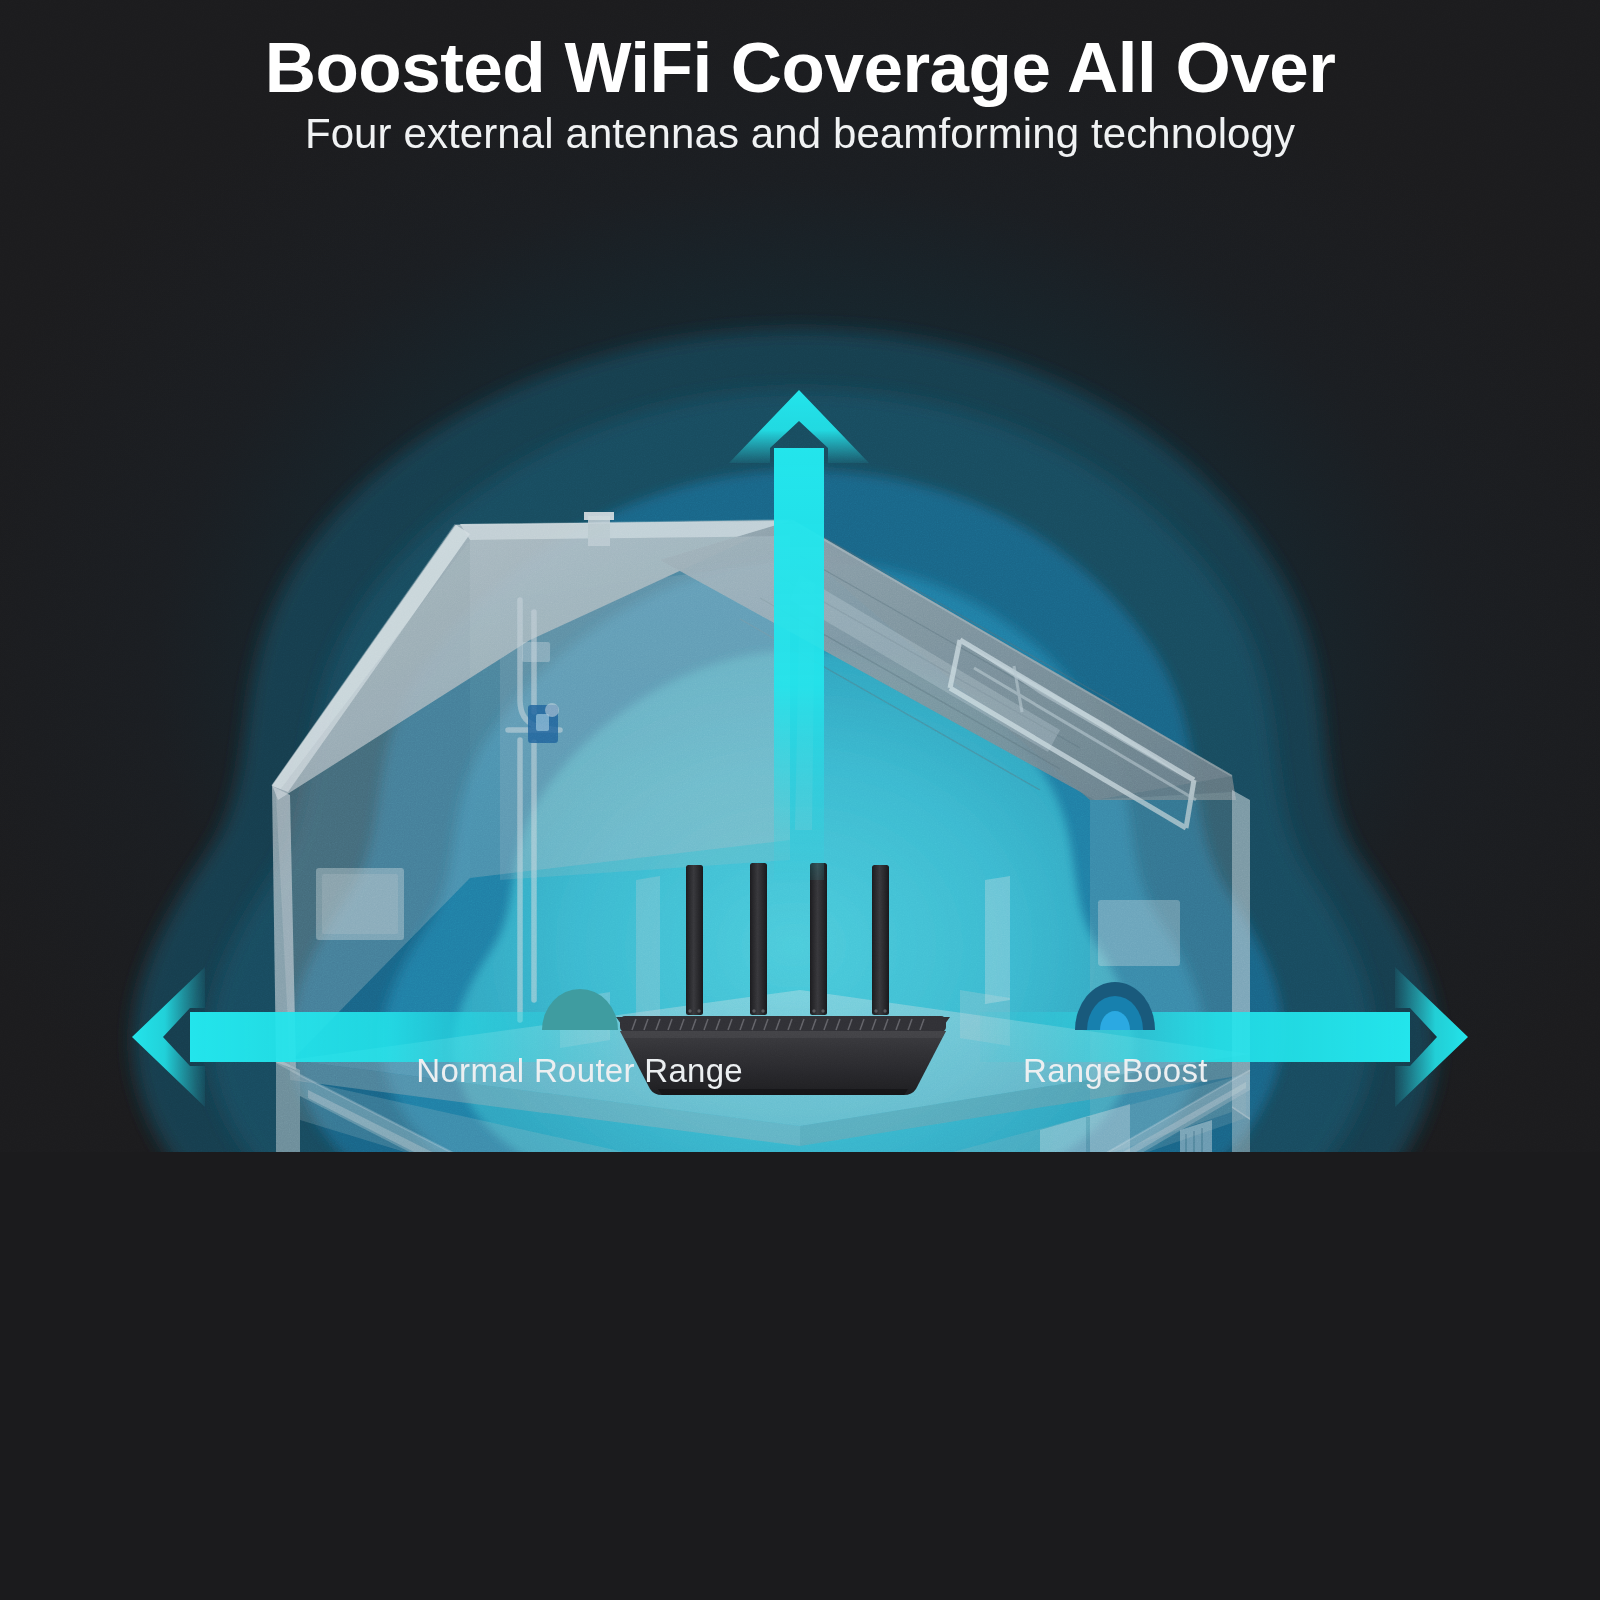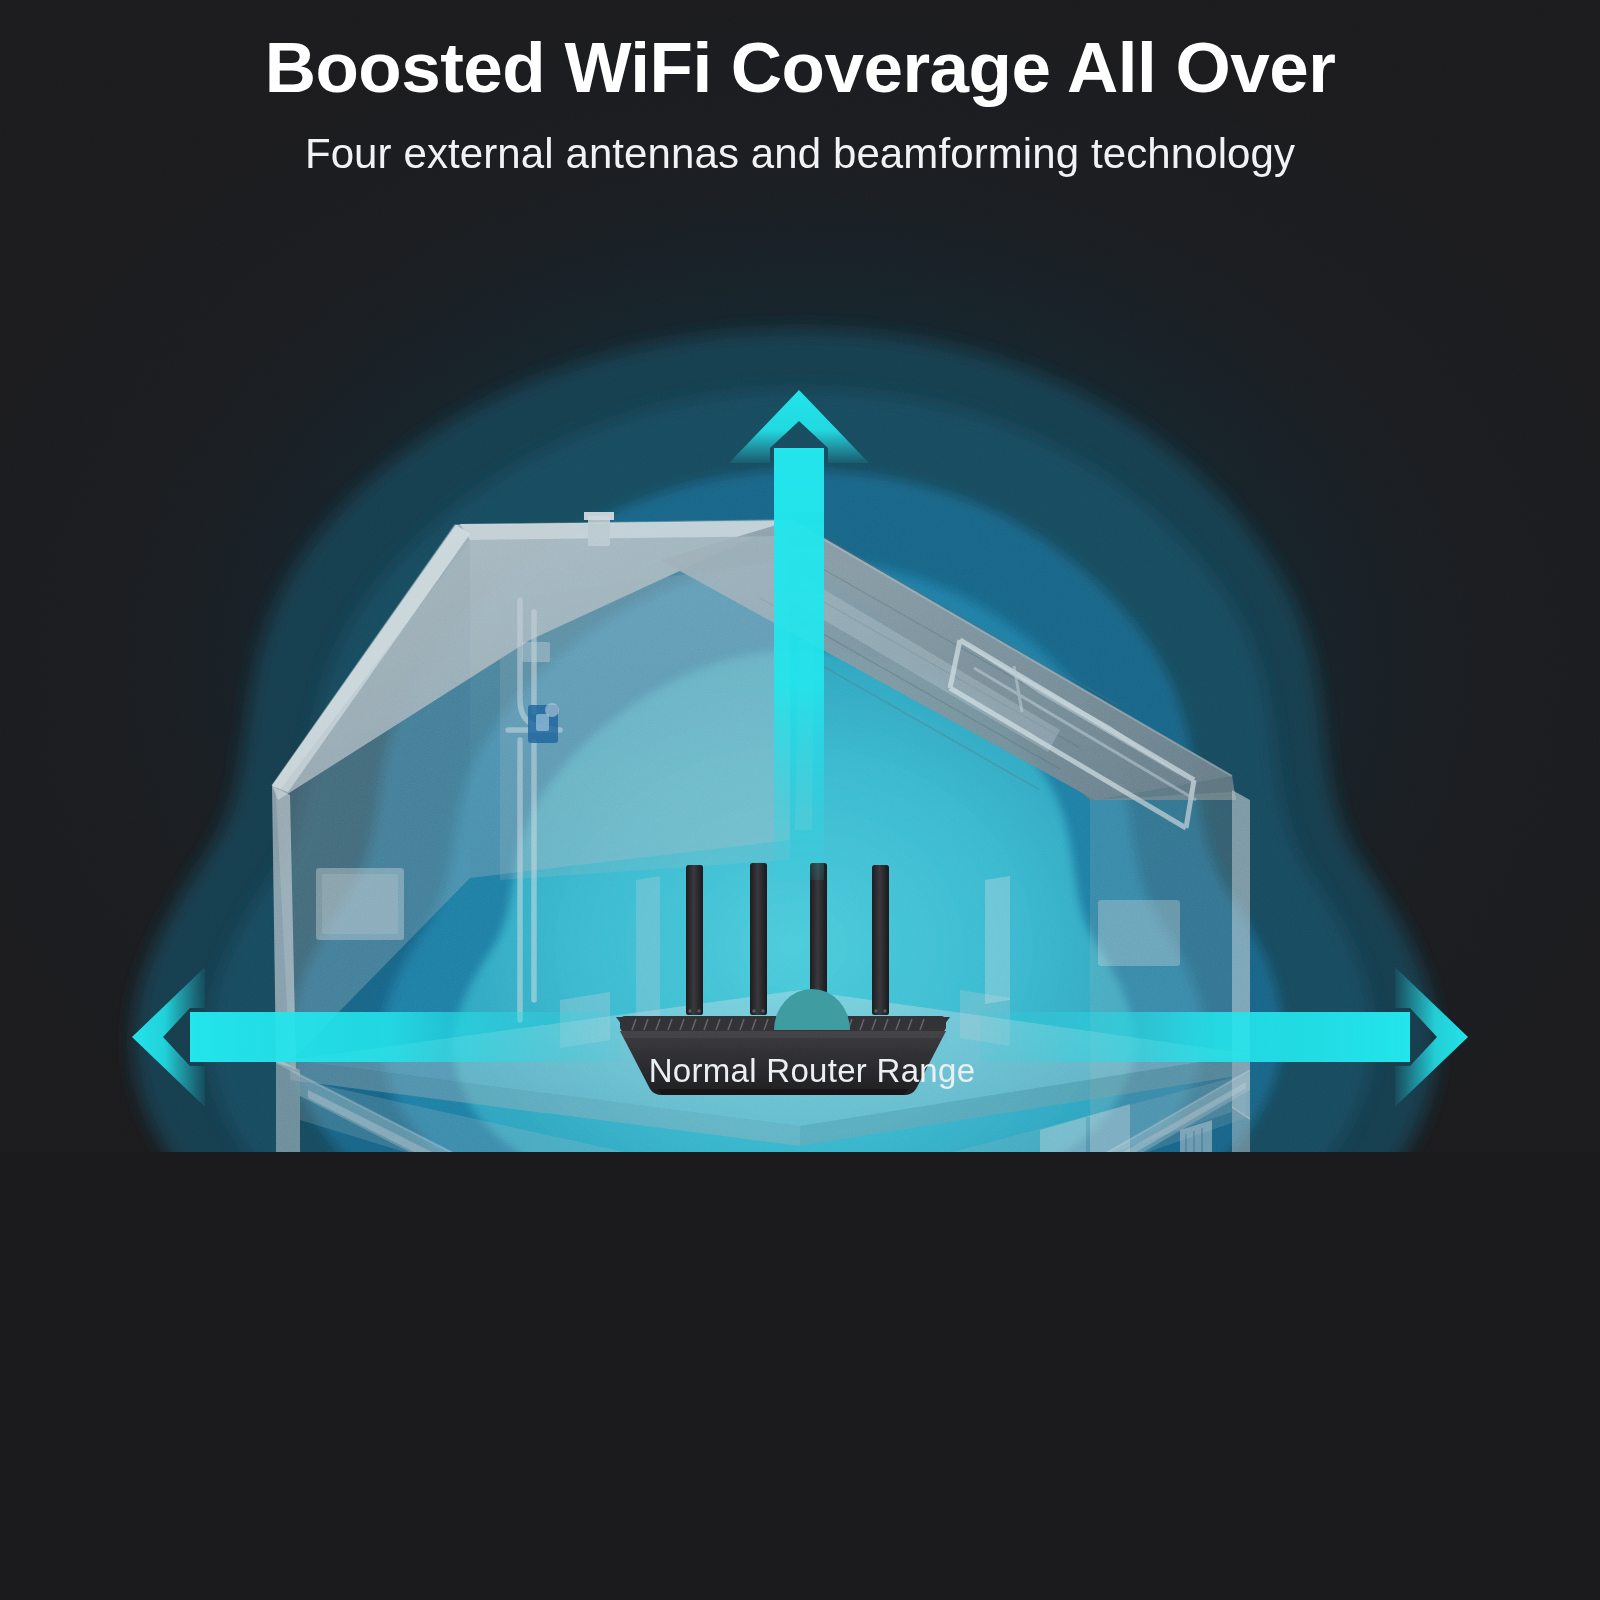--- a/index.html
+++ b/index.html
@@ -29,21 +29,20 @@
   }
   .title {
     font-size:71px;
     font-weight:bold;
     color:#ffffff;
     letter-spacing:-0.5px;
     line-height:1.08;
     white-space:nowrap;
   }
   .subtitle {
-    margin-top:20px;
     font-size:42px;
     font-weight:400;
     color:#f0f2f3;
     line-height:1.30;
     letter-spacing:0.1px;
   }
   .subtitle .sl { display:block; }
 
   
   .blobs { position:absolute; inset:0; z-index:5; }
@@ -567,16 +566,26 @@
 
     <div class="legend-item">
       <div class="legend-swatch">
         <svg width="86" height="46" viewBox="0 0 86 46" xmlns="http://www.w3.org/2000/svg">
           <path d="M 5 46 A 38 41 0 0 1 81 46 Z" fill="#3f9ca0"></path>
         </svg>
       </div>
       <div class="legend-label">Normal Router Range</div>
     </div>
 
+    <div class="legend-item">
+      <div class="legend-swatch">
+        <svg width="86" height="54" viewBox="0 0 86 54" xmlns="http://www.w3.org/2000/svg">
+          <path d="M 3 54 A 40 48 0 0 1 83 54 Z" fill="#195a7c"></path>
+          <path d="M 15 54 A 28 34 0 0 1 71 54 Z" fill="#1780ae"></path>
+          <path d="M 28 54 A 15 19 0 0 1 58 54 Z" fill="#2ba9e2"></path>
+        </svg>
+      </div>
+      <div class="legend-label">RangeBoost</div>
+    </div>
 
   </div>
 
 </div>
 
 </body></html>

